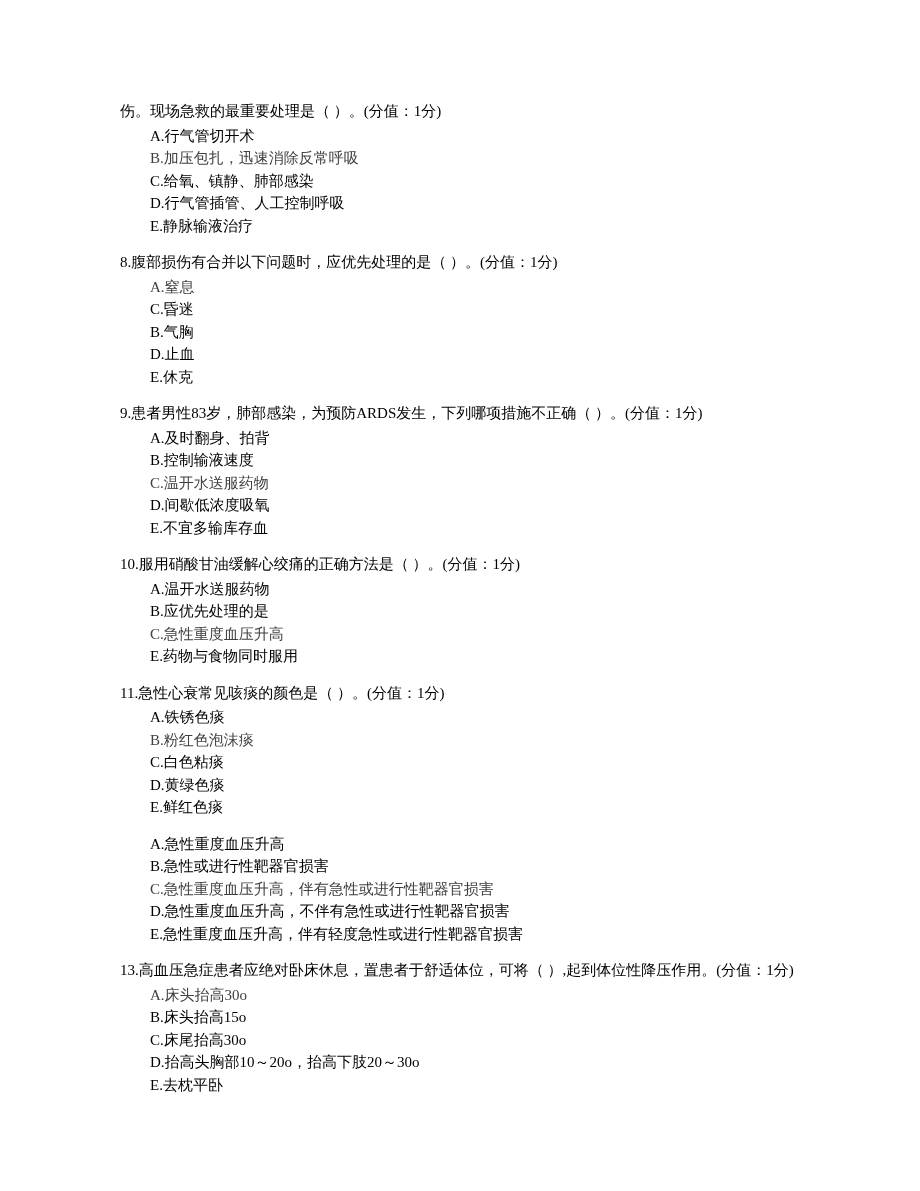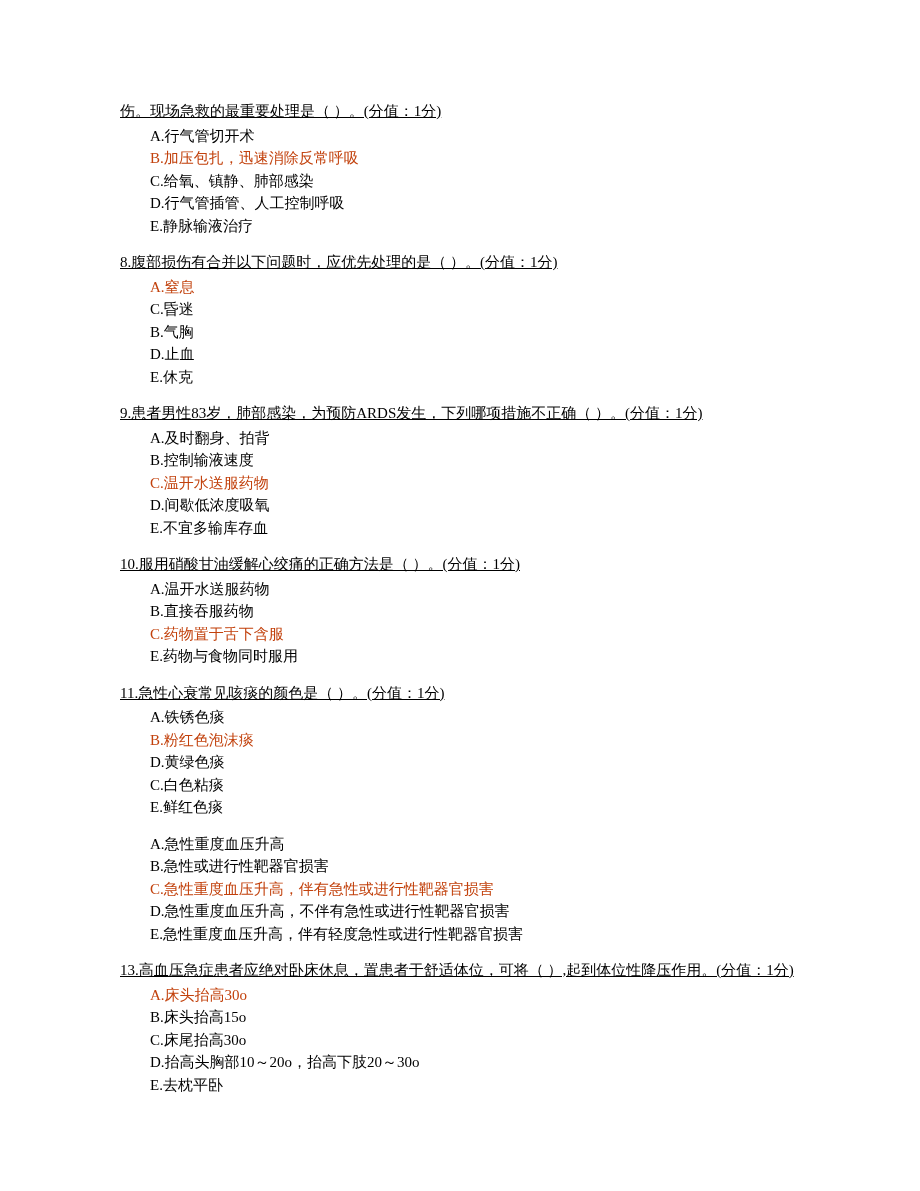--- a/index.html
+++ b/index.html
@@ -15,27 +15,26 @@
     width: 920px;
     min-height: 1191px;
     padding: 100px 120px 60px 120px;
     box-sizing: border-box;
   }
   .question {
     margin-bottom: 14px;
   }
   .stem {
     margin-bottom: 2px;
-    text-decoration: underline;
   }
   .option {
     padding-left: 2em;
   }
   .answer {
-    color: #c2410c;
+    color: #404040;
   }
 </style>
 </head>
 <body>
 
 <div class="page">
 
   <div class="question">
     <div class="stem">伤。现场急救的最重要处理是（ ）。(分值：1分)</div>
     <div class="option">A.行气管切开术</div>
@@ -59,31 +58,31 @@
     <div class="option">A.及时翻身、拍背</div>
     <div class="option">B.控制输液速度</div>
     <div class="option answer">C.温开水送服药物</div>
     <div class="option">D.间歇低浓度吸氧</div>
     <div class="option">E.不宜多输库存血</div>
   </div>
 
   <div class="question">
     <div class="stem">10.服用硝酸甘油缓解心绞痛的正确方法是（ ）。(分值：1分)</div>
     <div class="option">A.温开水送服药物</div>
-    <div class="option">B.直接吞服药物</div>
-    <div class="option answer">C.药物置于舌下含服</div>
+    <div class="option">B.应优先处理的是</div>
+    <div class="option answer">C.急性重度血压升高</div>
     <div class="option">E.药物与食物同时服用</div>
   </div>
 
   <div class="question">
     <div class="stem">11.急性心衰常见咳痰的颜色是（ ）。(分值：1分)</div>
     <div class="option">A.铁锈色痰</div>
     <div class="option answer">B.粉红色泡沫痰</div>
+    <div class="option">C.白色粘痰</div>
     <div class="option">D.黄绿色痰</div>
-    <div class="option">C.白色粘痰</div>
     <div class="option">E.鲜红色痰</div>
   </div>
 
   <div class="question">
     <div class="option">A.急性重度血压升高</div>
     <div class="option">B.急性或进行性靶器官损害</div>
     <div class="option answer">C.急性重度血压升高，伴有急性或进行性靶器官损害</div>
     <div class="option">D.急性重度血压升高，不伴有急性或进行性靶器官损害</div>
     <div class="option">E.急性重度血压升高，伴有轻度急性或进行性靶器官损害</div>
   </div>

